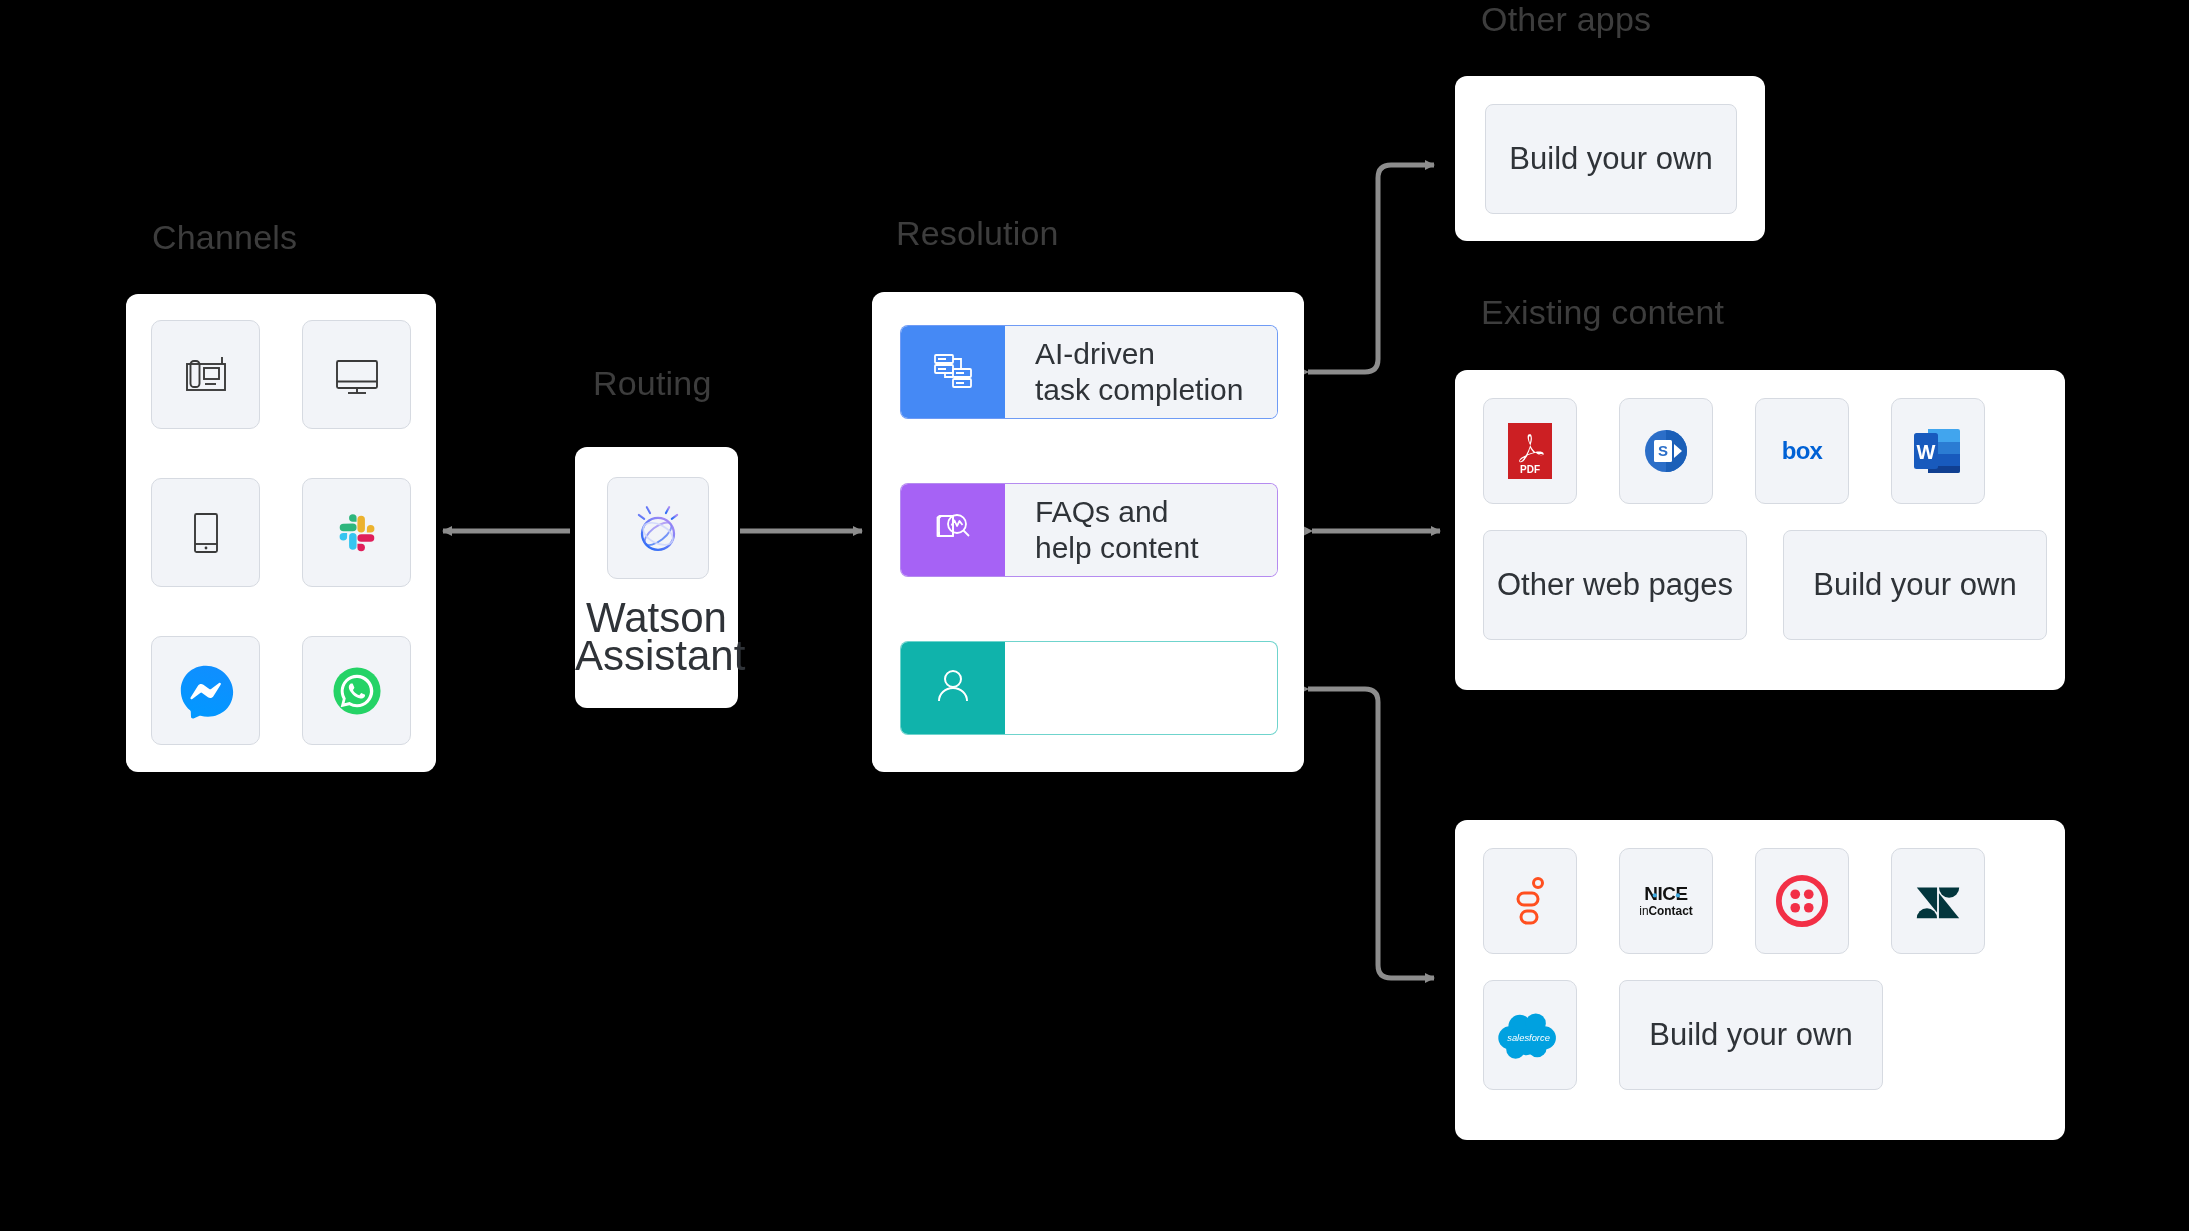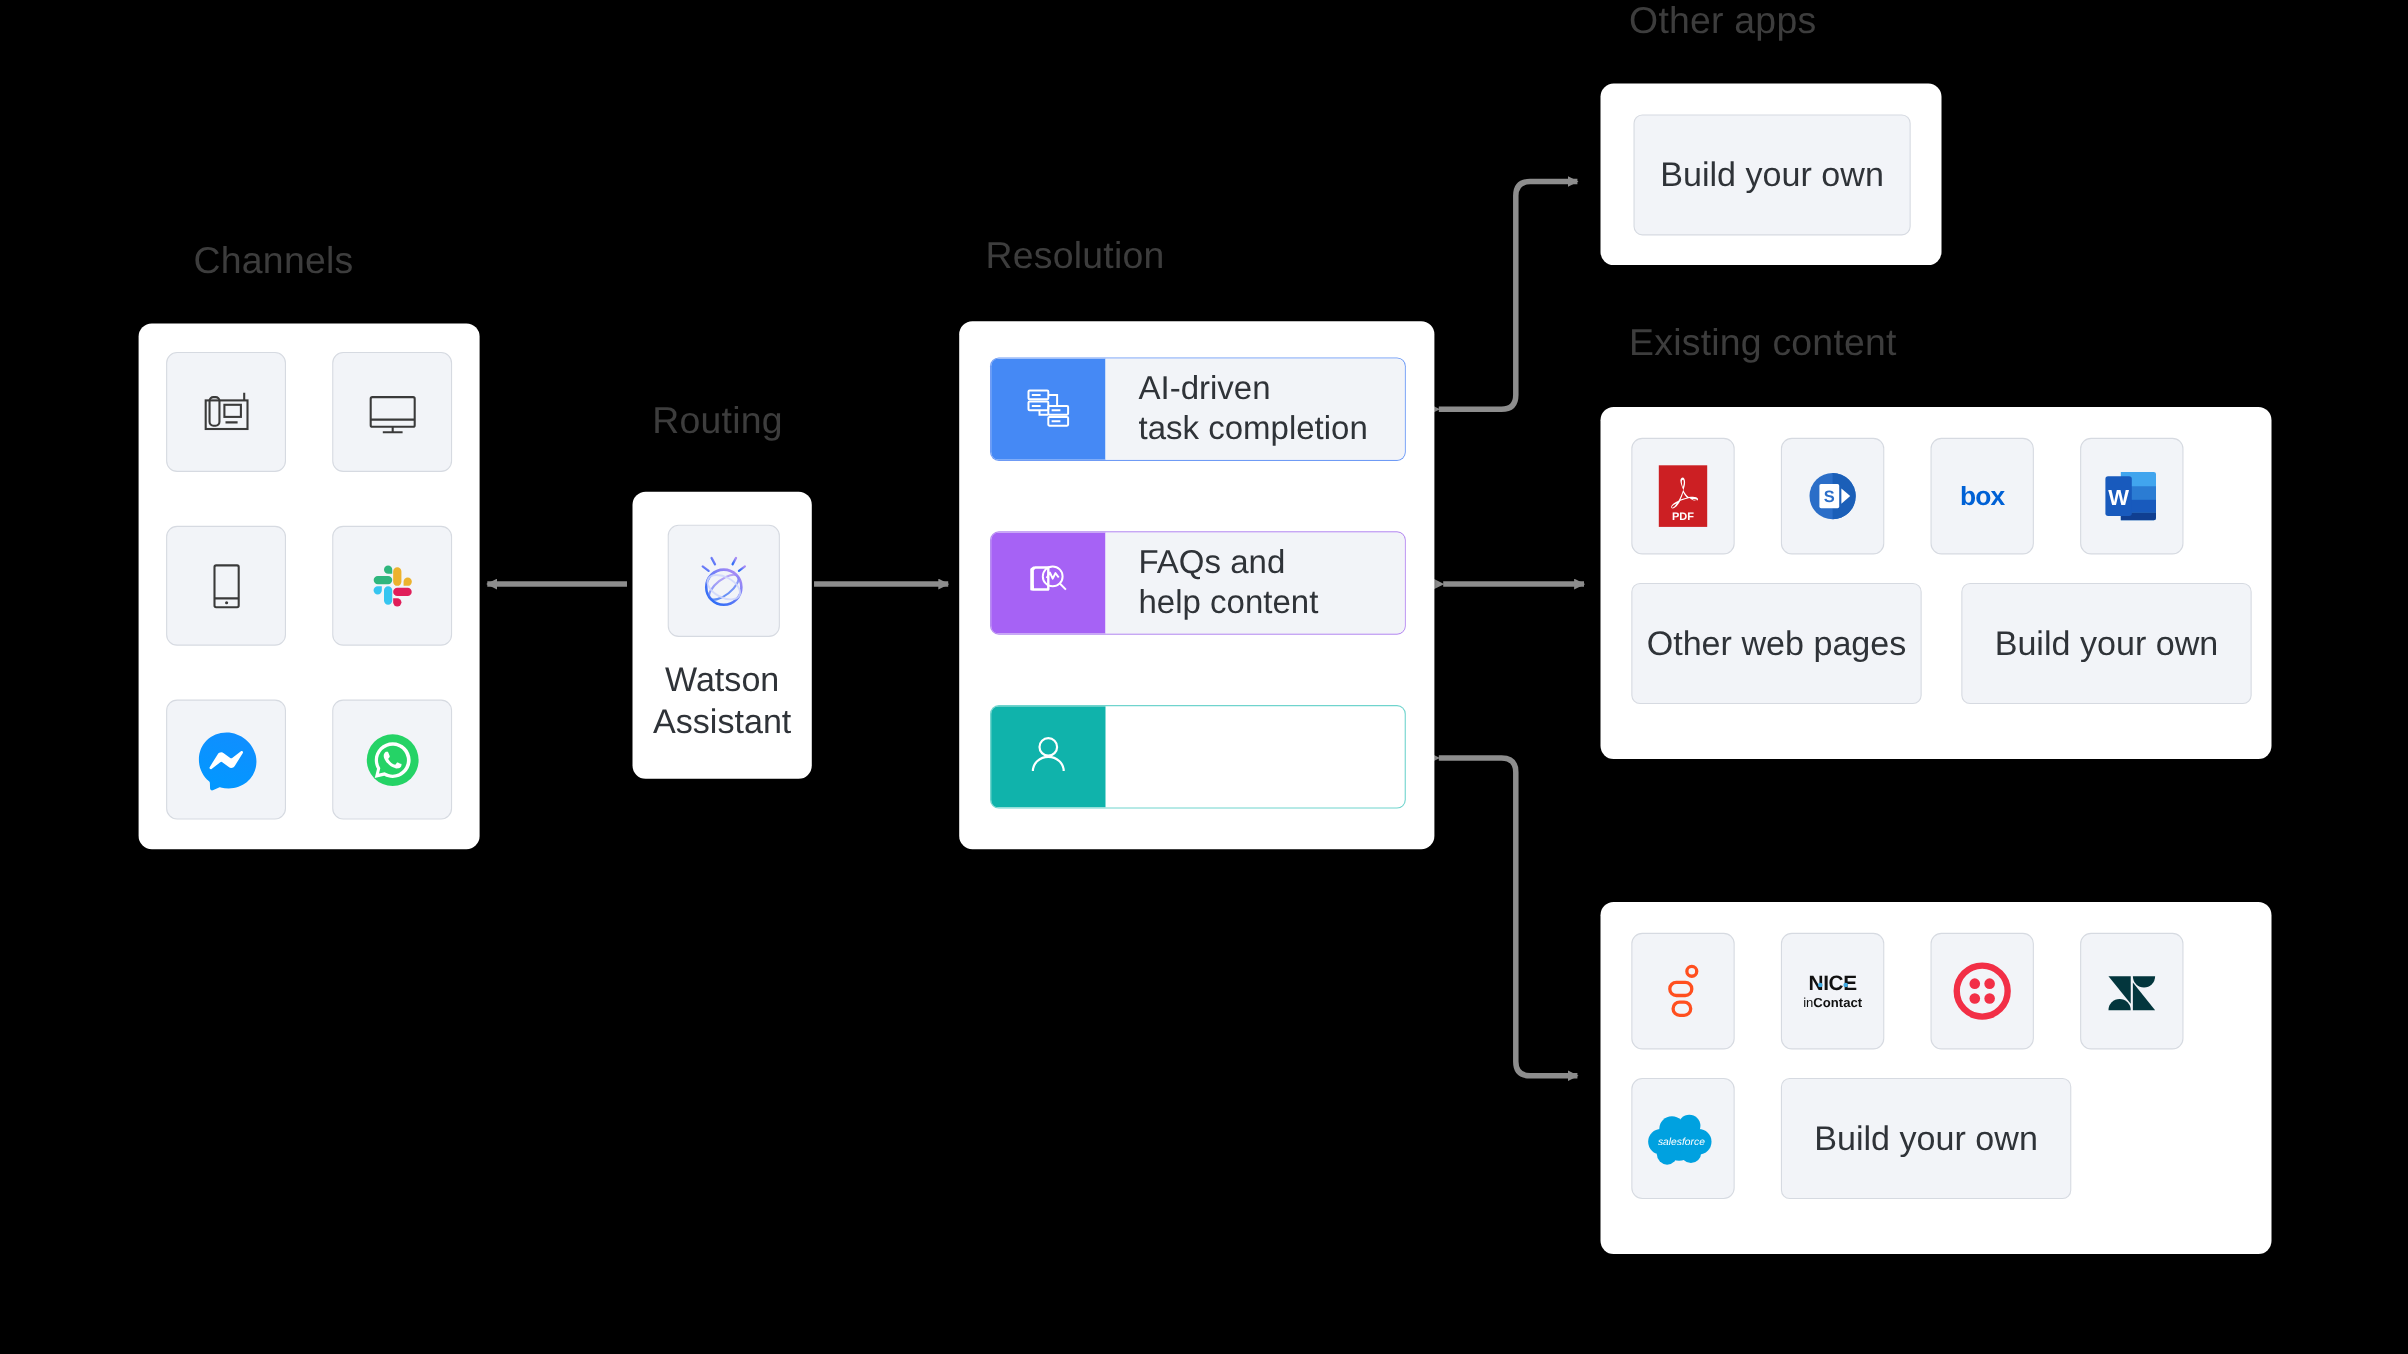--- a/index.html
+++ b/index.html
@@ -52,21 +52,21 @@
     white-space: nowrap;
   }
 
   
   #watson-card { position: absolute; }
   #watson-label {
     position: absolute;
     left: 0; right: 0;
     text-align: center;
     color: #2f3338;
-    font-size: 31px;
+    font-size: 42px;
     line-height: 38px;
   }
 
   
   .res-row {
     position: absolute;
     display: flex;
     border-radius: 7px;
     overflow: hidden;
     height: 92px;
@@ -131,21 +131,21 @@
     <g>
       <path d="M1308,372 L1365,372 Q1378,372 1378,359 L1378,178 Q1378,165 1391,165 L1434,165" fill="none" stroke="#8d8d8d" stroke-width="5" marker-start="url(#arrowL)" marker-end="url(#arrowR)"></path>
     </g>
 
      Content center tools (elbow) --&gt;
     <g>
       <path d="M1308,689 L1365,689 Q1378,689 1378,702 L1378,965 Q1378,978 1391,978 L1434,978" fill="none" stroke="#8d8d8d" stroke-width="5" marker-start="url(#arrowL)" marker-end="url(#arrowR)"></path>
     </g>
   </svg>
 
-  <div class="section-label" style="left:152px; top:218px;margin-left:24px;">Channels</div>
+  <div class="section-label" style="left:152px; top:218px;">Channels</div>
 
   <div class="panel" style="left:126px; top:294px; width:310px; height:478px;">
 
     <div class="tile" style="left:25px; top:26px; width:107px; height:107px;">
       <span>
         <svg width="56" height="56" viewBox="0 0 56 56" fill="none" stroke="#3a3a3a" stroke-width="1.9">
           <rect x="9" y="17" width="38" height="26"></rect>
           <rect x="12.5" y="14" width="9" height="26" rx="3.5"></rect>
           <rect x="26" y="21" width="15" height="11"></rect>
           <line x1="27" y1="37" x2="38" y2="37"></line>

